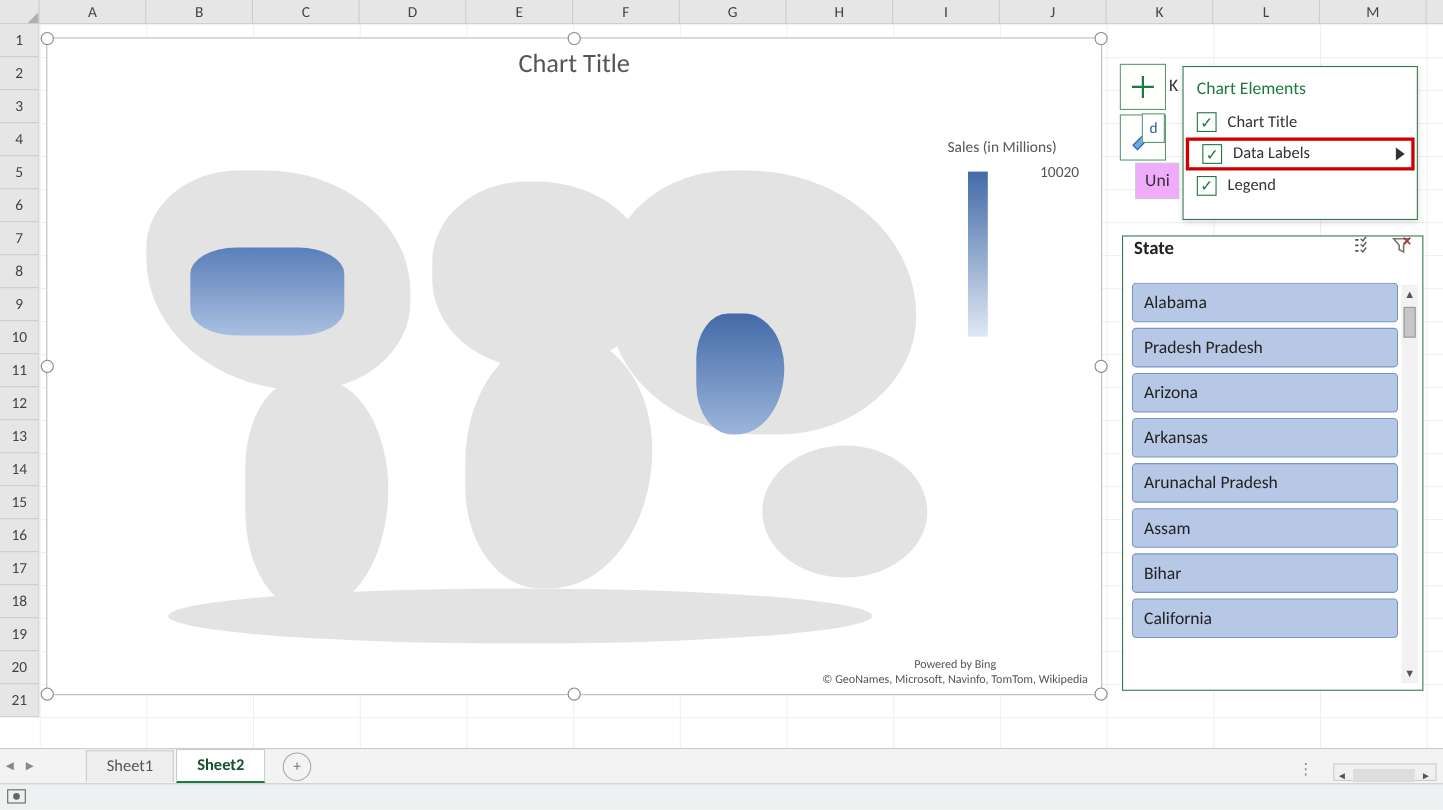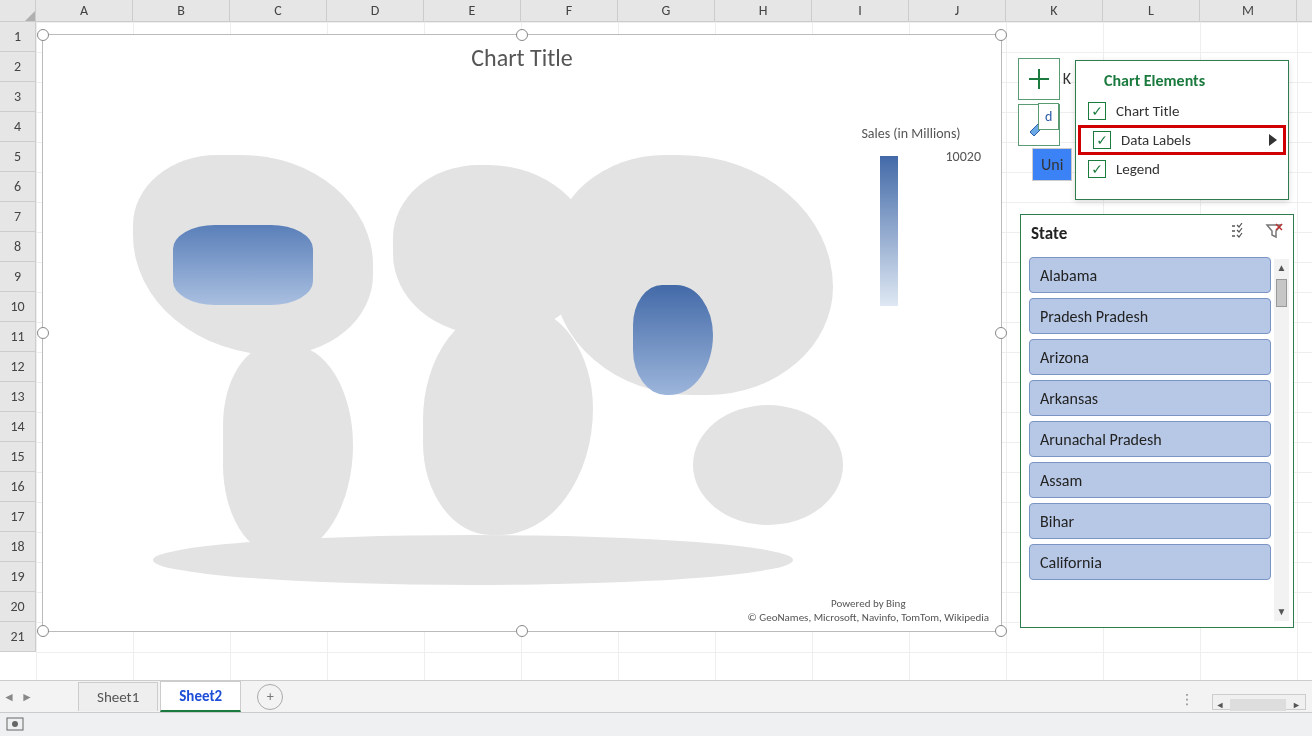--- a/index.html
+++ b/index.html
@@ -21,42 +21,42 @@
   .legend{position:absolute;right:20px;top:90px;width:140px;text-align:center;font-size:14px;color:#555}
   .legend-bar{width:18px;height:150px;margin:8px auto;background:linear-gradient(#436aa8,#dfe8f3)}
   .attr{position:absolute;right:12px;bottom:6px;text-align:center;font-size:11px;color:#555;line-height:14px}
   .map{position:absolute;left:50px;top:80px;width:770px;height:480px}
   .cont{position:absolute;background:#e3e3e3;border-radius:40% 55% 50% 45%}
   .hl{position:absolute;background:#6d8cc1;border-radius:30%}
   
   .side-btn{position:absolute;width:42px;height:42px;border:1px solid #5b9b73;background:#fff;display:flex;align-items:center;justify-content:center}
   
   .popup{position:absolute;left:1075px;top:60px;width:214px;height:140px;background:#fff;border:1px solid #2f7d4f;box-shadow:0 2px 6px rgba(0,0,0,.15)}
-  .popup-title{color:#1b7a3e;font-weight:bold;font-size:16px;padding:10px 28px 6px}
+  .popup-title{color:#1b7a3e;font-weight:normal;font-size:16px;padding:10px 12px 6px}
   .popup-row{display:flex;align-items:center;height:30px;padding:0 12px;position:relative}
   .popup-row.hl-row{border:3px solid #d10000;margin:-1px 2px}
   .chk{width:18px;height:18px;border:1.5px solid #1b7a3e;margin-right:10px;display:flex;align-items:center;justify-content:center;color:#1b7a3e;font-size:14px}
   .popup-row .arrow{position:absolute;right:6px;top:6px;border-left:8px solid #333;border-top:6px solid transparent;border-bottom:6px solid transparent}
   .label-text{font-size:15px;color:#333}
   .partial-d{position:absolute;left:1038px;top:103px;border:1px solid #5b9b73;background:#fff;padding:4px 6px;font-size:14px;color:#2b5ca8}
-  .partial-uni{position:absolute;left:1032px;top:148px;border:1px solid #ccc;background:#3b82f6;padding:6px 8px;font-size:16px;color:#333}
+  .partial-uni{position:absolute;left:1032px;top:148px;border:1px solid #ccc;background:#f0abfc;padding:6px 8px;font-size:16px;color:#333}
   
   .slicer{position:absolute;left:1020px;top:214px;width:274px;height:414px;border:1px solid #2f7d4f;background:#fff}
-  .slicer-head{display:flex;align-items:center;height:36px;padding:0 10px;font-weight:bold;font-size:17px}
+  .slicer-head{display:flex;align-items:flex-start;height:36px;padding:0 10px;font-weight:bold;font-size:17px}
   .slicer-head .icons{margin-left:auto;display:flex;gap:14px;color:#555}
   .slicer-body{position:absolute;top:42px;bottom:4px;left:8px;right:22px;overflow:hidden}
   .slicer-item{height:36px;margin-bottom:5px;border:1px solid #7a95c3;border-radius:4px;background:#b7c8e6;padding:0 10px;line-height:36px;font-size:16px;color:#222}
   .slicer-sb{position:absolute;right:4px;top:44px;bottom:6px;width:15px;background:#f2f2f2}
   .slicer-sb .up,.slicer-sb .down{height:18px;text-align:center;font-size:10px;color:#555;line-height:18px}
   .slicer-sb .thumb{position:absolute;top:20px;left:2px;width:11px;height:28px;background:#c6c6c6;border:1px solid #999}
   
   .tabbar{position:absolute;left:0;bottom:24px;right:0;height:32px;background:#f3f3f3;border-top:1px solid #ccc;display:flex;align-items:center}
   .tabnav{width:18px;text-align:center;color:#888;font-size:12px}
   .tab{padding:5px 18px;border:1px solid #ccc;border-bottom:none;background:#eee;margin-left:2px;font-size:15px;color:#555}
-  .tab.active{background:#fff;color:#1d4ed8;font-weight:bold;border-bottom:2px solid #1b7a3e}
+  .tab.active{background:#fff;color:#14532d;font-weight:bold;border-bottom:2px solid #1b7a3e}
   .newtab{width:26px;height:26px;border:1px solid #aaa;border-radius:50%;margin-left:16px;text-align:center;line-height:24px;color:#777}
   .hscroll{position:absolute;right:6px;bottom:26px;width:94px;height:16px;background:#f0f0f0;border:1px solid #ccc}
   .hscroll .lt,.hscroll .rt{width:14px;text-align:center;font-size:9px;color:#555;display:inline-block}
   .dots{position:absolute;right:116px;bottom:28px;color:#888;font-size:14px;letter-spacing:2px}
   .statusbar{position:absolute;left:0;bottom:0;right:0;height:24px;background:#eef0f1;border-top:1px solid #ccc}
   .statusbar svg{margin:4px 6px}
   
   .tick::before{content:"\2713"}
 </style>
 </head>

